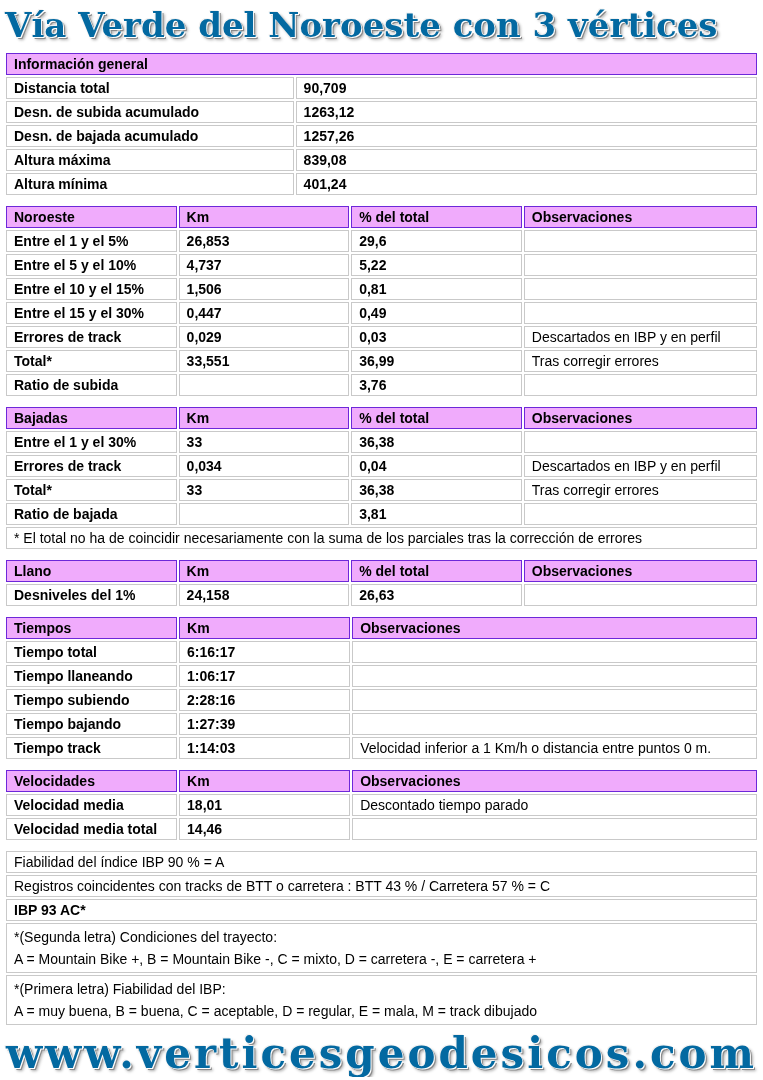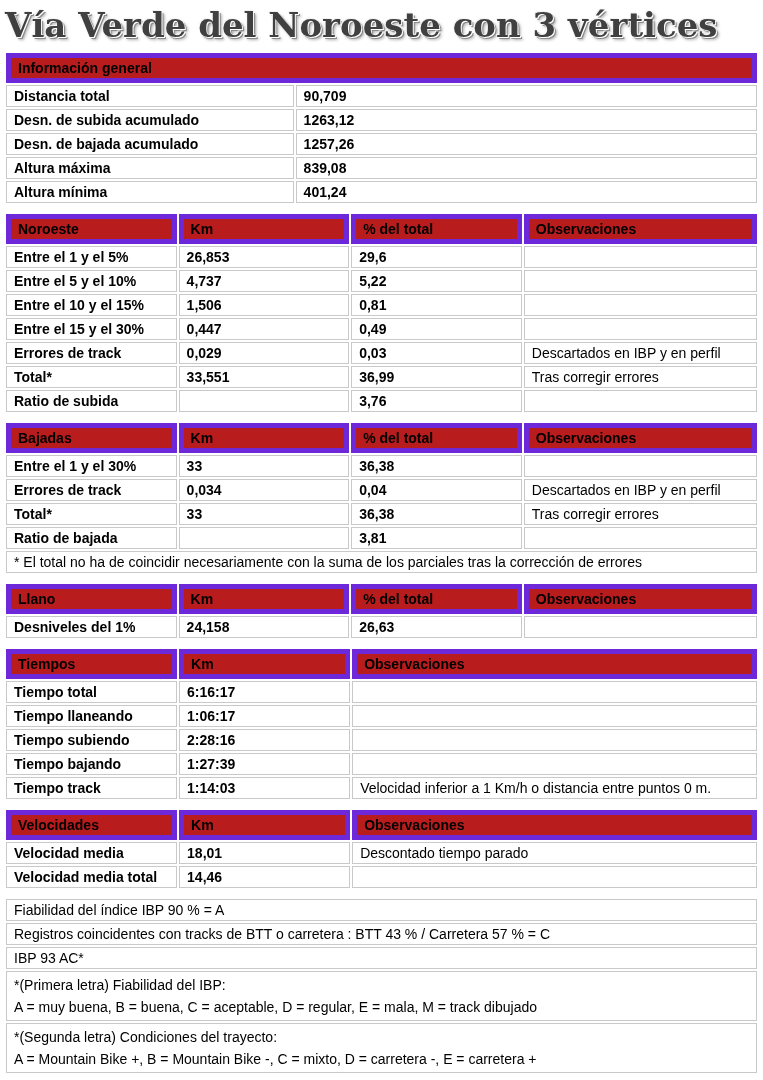--- a/index.html
+++ b/index.html
@@ -12,21 +12,21 @@
   .page {
     box-sizing: border-box;
     width: 763px;
     padding: 2px 4px 0 4px;
   }
 
   
   .metal {
     font-family: "DejaVu Serif", serif;
     font-weight: bold;
-    color: #404040;
+    color: #0369a1;
     text-shadow:
       1px 1px 0 #ffffff,
       -1px -1px 0 #f2f2f2,
       2px 2px 0 #8a8a8a,
       3px 3px 3px #aaaaaa;
     white-space: nowrap;
   }
   .page-title {
     font-size: 34px;
     line-height: 42px;
@@ -53,22 +53,22 @@
   table.rpt th, table.rpt td {
     font-size: 14px;
     line-height: 16px;
     padding: 2px 7px;
     text-align: left;
     vertical-align: middle;
     overflow: hidden;
     white-space: nowrap;
   }
   table.rpt th {
-    background: #b91c1c;
-    border: 5px solid #6d28d9;
+    background: #f0abfc;
+    border: 1px solid #6d28d9;
     font-weight: bold;
   }
   table.rpt td {
     background: #ffffff;
     border: 1px solid #c9c9c9;
   }
   td.lbl { font-weight: bold; }
   td.num { font-weight: bold; }
   td.obs { font-weight: normal; }
   td.note { font-weight: normal; }
@@ -81,21 +81,21 @@
   col.w4-3 { width: 22.9%; }
   col.w4-4 { width: 31.3%; }
   col.w3-1 { width: 22.9%; }
   col.w3-2 { width: 22.9%; }
   col.w3-3 { width: 54.2%; }
 
   
   table.ibp { margin-bottom: 2px; }
   td.ibp-line { font-weight: normal; padding: 4px 7px; }
   td.ibp-score {
-    font-weight: normal;
+    font-weight: bold;
     font-size: 27px;
     line-height: 28px;
     padding: 1px 7px 2px 7px;
     white-space: pre;
   }
   td.ibp-two { font-weight: normal; padding: 3px 7px; }
   td.ibp-two .line { line-height: 16px; padding: 3px 0; }
 </style>
 </head>
 <body>
@@ -333,30 +333,30 @@
       <td class="ibp-line">Fiabilidad del índice IBP 90 % = A</td>
     </tr>
     <tr>
       <td class="ibp-line">Registros coincidentes con tracks de BTT o carretera : BTT 43 % / Carretera 57 % = C</td>
     </tr>
     <tr>
       <td class="ibp-score">IBP  93 AC*</td>
     </tr>
     <tr>
       <td class="ibp-two">
+        <div class="line">*(Segunda letra) Condiciones del trayecto:</div>
+        <div class="line">A = Mountain Bike +, B = Mountain Bike -, C = mixto, D = carretera -, E = carretera +</div>
+      </td>
+    </tr>
+    <tr>
+      <td class="ibp-two">
         <div class="line">*(Primera letra) Fiabilidad del IBP:</div>
         <div class="line">A = muy buena, B = buena, C = aceptable, D = regular, E = mala, M = track dibujado</div>
       </td>
     </tr>
-    <tr>
-      <td class="ibp-two">
-        <div class="line">*(Segunda letra) Condiciones del trayecto:</div>
-        <div class="line">A = Mountain Bike +, B = Mountain Bike -, C = mixto, D = carretera -, E = carretera +</div>
-      </td>
-    </tr>
   </tbody>
     </table>
 
   <div class="metal site-footer">
     <a href="#">www.verticesgeodesicos.com</a>
   </div>
 
 </div>
 
 </body></html>

